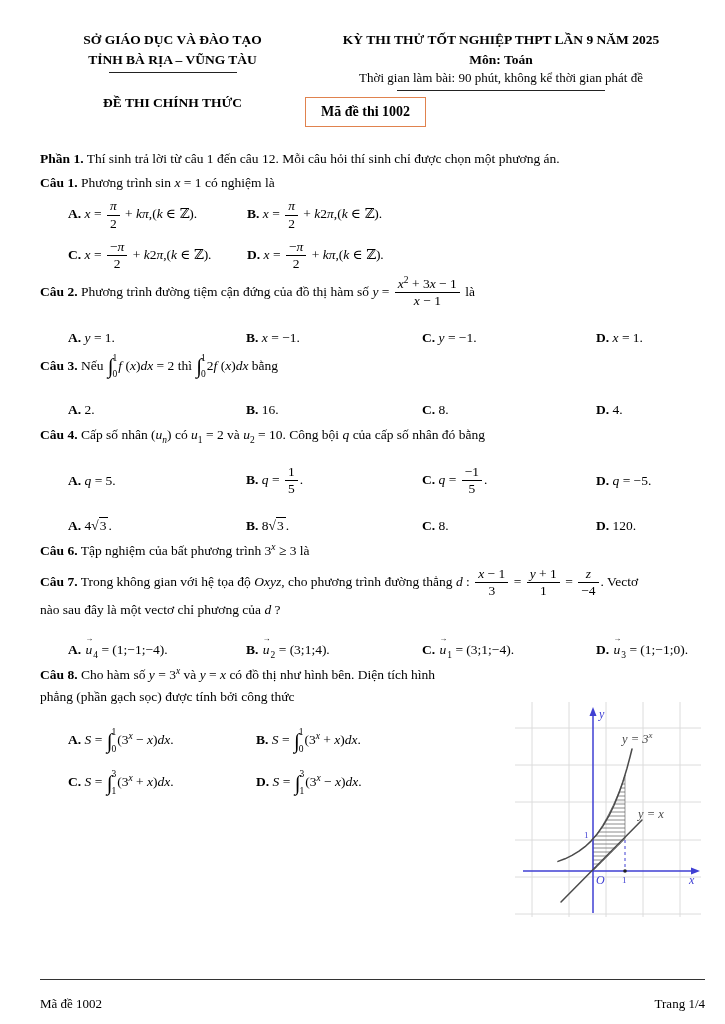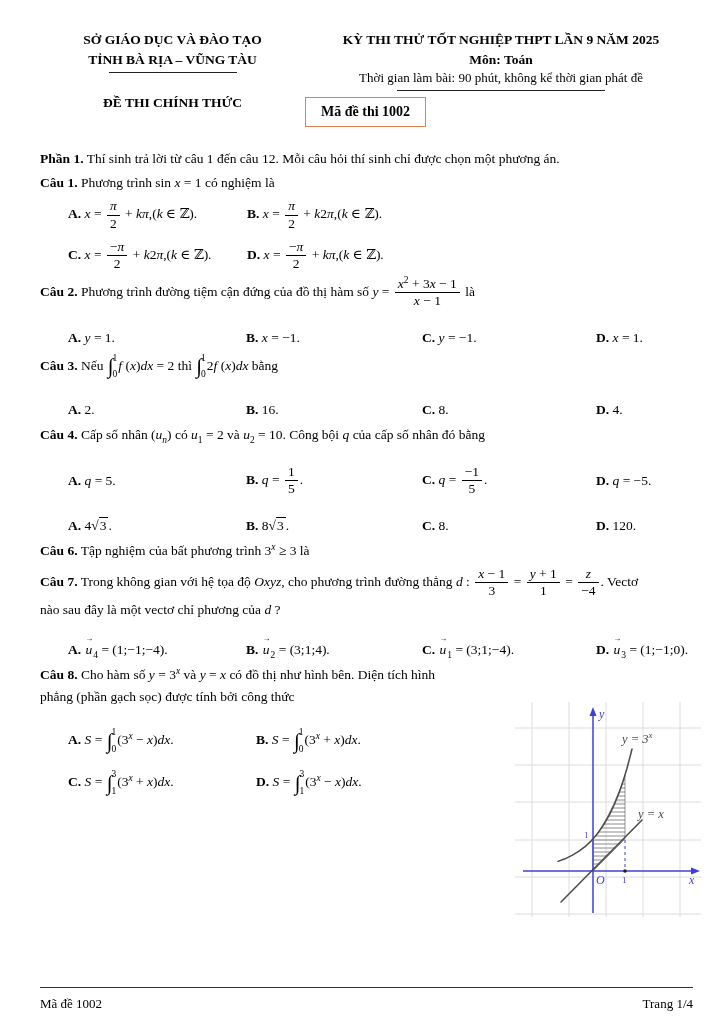--- a/index.html
+++ b/index.html
@@ -53,22 +53,22 @@
   .sq .r{border-top:0.9px solid #000;padding:0 2px 0 1px;}
   .vec{font-style:italic;position:relative;display:inline-block;padding:0 1px;}
   .vec::after{content:"\2192";position:absolute;top:-7px;left:55%;transform:translateX(-50%);
               font-size:8px;font-style:normal;}
 
   
   .figure{position:absolute;left:515px;top:702px;}
   .fig-label{font-style:italic;font-family:"Liberation Serif","DejaVu Serif",serif;}
 
   
-  .footer{position:absolute;left:40px;right:32px;bottom:12px;border-top:1.2px solid #333;
-          padding-top:8px;display:flex;justify-content:space-between;font-size:13px;}
+  .footer{position:absolute;left:40px;right:20px;bottom:12px;border-top:1.2px solid #333;
+          padding-top:16px;display:flex;justify-content:space-between;font-size:13px;}
 </style>
 </head>
 <body>
 
 <div class="page">
 
   <div class="header">
     <div class="h-left">
       <div>SỞ GIÁO DỤC VÀ ĐÀO TẠO</div>
       <div>TỈNH BÀ RỊA – VŨNG TÀU</div>

